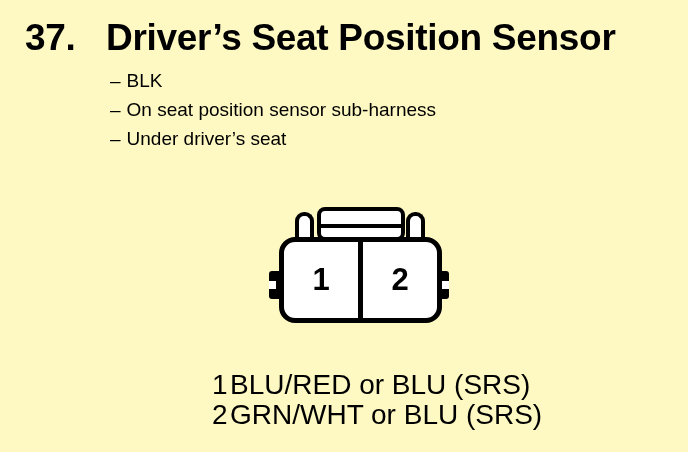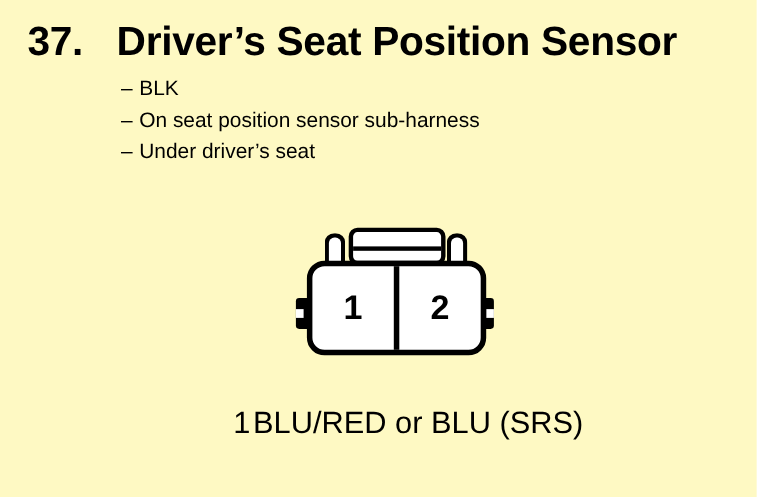--- a/index.html
+++ b/index.html
@@ -124,15 +124,18 @@
       <div class="cavity">
         <span>2</span>
       </div>
     </div>
   </div>
 
   <div class="abs legend">
     <div class="legend-row">
       <span class="pin-num">1</span><span class="pin-wire">BLU/RED or BLU (SRS)</span>
     </div>
+    <div class="legend-row">
+      <span class="pin-num">2</span><span class="pin-wire">GRN/WHT or BLU (SRS)</span>
+    </div>
   </div>
 
 </div>
 
 </body></html>

